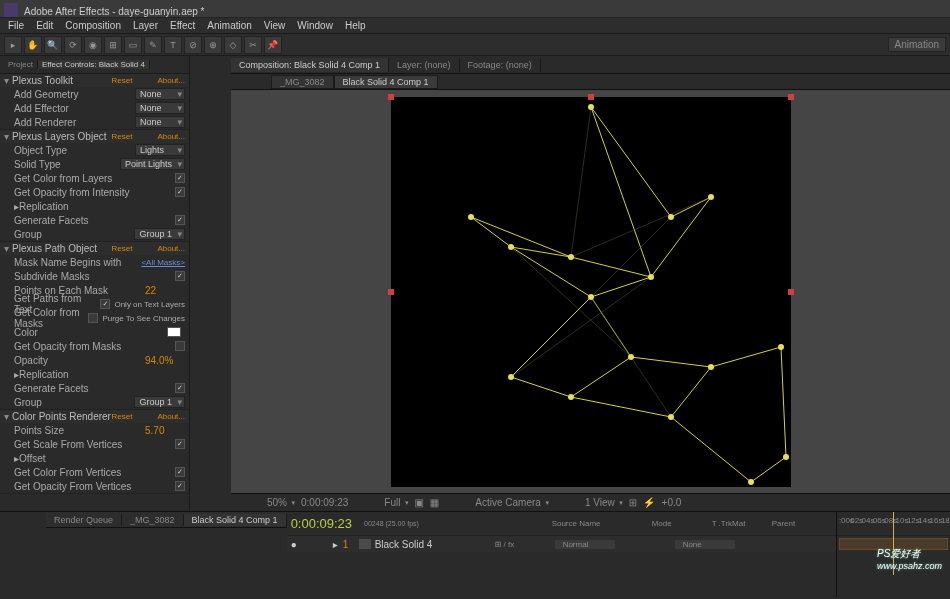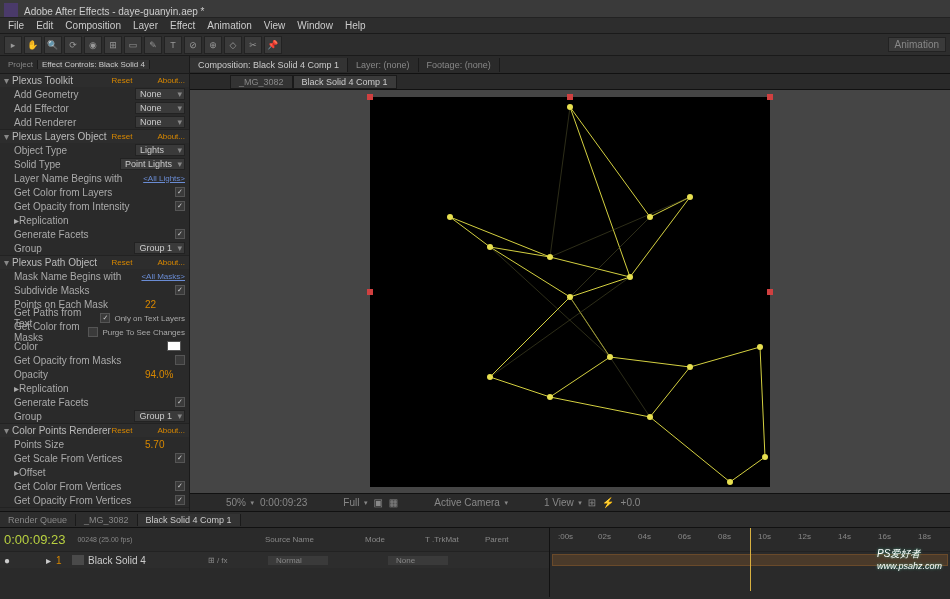--- a/index.html
+++ b/index.html
@@ -8,21 +8,21 @@
 .titlebar .icon { width: 14px; height: 14px; background: #4a3a6a; margin-right: 6px; }
 .titlebar .title { color: #ccc; }
 .menubar { background: #2d2d2d; height: 16px; display: flex; align-items: center; padding: 0 2px; border-bottom: 1px solid #1a1a1a; }
 .menubar span { padding: 0 6px; color: #ccc; cursor: pointer; }
 .toolbar { background: #2d2d2d; height: 22px; display: flex; align-items: center; padding: 0 4px; border-bottom: 1px solid #1a1a1a; justify-content: space-between; }
 .toolbar-left { display: flex; gap: 2px; }
 .tool-btn { width: 18px; height: 18px; background: #3a3a3a; border: 1px solid #222; display: flex; align-items: center; justify-content: center; color: #999; font-size: 9px; cursor: pointer; }
 .toolbar-right { display: flex; align-items: center; gap: 4px; color: #888; font-size: 9px; }
 .workspace-label { color: #888; margin-top: 36px; }
 .workspace-dd { background: #3a3a3a; border: 1px solid #222; padding: 1px 6px; }
-.main-area { display: flex; height: 455px; }
+.main-area { display: flex; height: 455px; gap: 41px; }
 .left-panel { width: 190px; background: #2a2a2a; border-right: 1px solid #1a1a1a; display: flex; flex-direction: column; }
 .panel-tabs { background: #2a2a2a; height: 18px; display: flex; align-items: center; padding: 0 4px; border-bottom: 1px solid #1a1a1a; }
 .panel-tab { font-size: 8px; color: #888; padding: 0 4px; border-right: 1px solid #1a1a1a; }
 .panel-tab.active { color: #ccc; background: #333; }
 .panel-header { background: #2a2a2a; padding: 2px 6px; font-size: 9px; color: #ccc; border-bottom: 1px solid #1a1a1a; }
 .effect-panel { flex: 1; overflow-y: auto; font-size: 9px; }
 .effect-group { border-bottom: 1px solid #222; }
 .effect-header { display: flex; align-items: center; padding: 1px 4px; color: #aaa; background: #2d2d2d; }
 .effect-header .toggle { width: 8px; color: #888; }
 .effect-header .name { flex: 1; color: #bbb; }
@@ -46,21 +46,21 @@
 .comp-tab2 { padding: 1px 8px; font-size: 9px; color: #888; border: 1px solid #1a1a1a; background: #333; }
 .comp-tab2.active { color: #ccc; background: #3a3a3a; }
 .viewer { flex: 1; background: #454545; display: flex; align-items: center; justify-content: center; position: relative; overflow: hidden; }
 .comp-canvas { background: #000; position: relative; width: 400px; height: 390px; }
 .handle { width: 6px; height: 6px; background: #d04040; position: absolute; }
 .viewer svg { position: absolute; top: 0; left: 0; width: 100%; height: 100%; }
 .viewer-controls { height: 18px; background: #2a2a2a; display: flex; align-items: center; gap: 6px; padding: 0 6px; font-size: 8px; color: #888; border-top: 1px solid #111; }
 .vc-item { display: flex; align-items: center; gap: 2px; }
 .vc-dd { background: #2a2a2a; padding: 0 8px 0 2px; position: relative; margin-left: 28px; }
 .vc-dd::after { content: '▾'; position: absolute; right: 0; font-size: 7px; }
-.timeline { height: 86px; background: #2a2a2a; border-top: 1px solid #111; display: flex; flex-direction: column; }
+.timeline { height: 86px; background: #2a2a2a; border-top: 1px solid #111; display: flex; flex-direction: row; padding-left: 46px; }
 .tl-tabs { height: 16px; display: flex; align-items: center; background: #2d2d2d; border-bottom: 1px solid #111; }
 .tl-tab { padding: 1px 8px; font-size: 9px; color: #888; border-right: 1px solid #1a1a1a; }
 .tl-tab.active { color: #ccc; background: #333; }
 .tl-body { flex: 1; display: flex; }
 .tl-left { width: 550px; background: #2a2a2a; border-right: 1px solid #111; }
 .tl-header-row { height: 24px; display: flex; align-items: center; padding: 0 4px; border-bottom: 1px solid #222; }
 .tl-timecode { color: #b8d040; font-size: 13px; margin-right: 12px; }
 .tl-layer-row { height: 16px; display: flex; align-items: center; padding: 0 4px; font-size: 9px; color: #ccc; background: #2d2d2d; }
 .tl-layer-row .layer-num { width: 16px; color: #d88800; }
 .tl-layer-row .layer-icon { width: 12px; height: 10px; background: #4a4a4a; margin-right: 4px; }
@@ -152,24 +152,20 @@
           <span class="reset">Reset</span>
           <span class="about">About...</span>
         </div>
         <div class="effect-row">
             <span class="label">Object Type</span>
             <span class="dropdown">Lights</span>
           </div>
         <div class="effect-row">
             <span class="label">Solid Type</span>
             <span class="dropdown">Point Lights</span>
-          </div>
-        <div class="effect-row">
-            <span class="label">Layer Name Begins with</span>
-            <span class="link">&lt;All Lights&gt;</span>
           </div>
         <div class="effect-row">
             <span class="label">Get Color from Layers</span>
             <span class="checkbox checked"></span>
           </div>
         <div class="effect-row">
             <span class="label">Get Opacity from Intensity</span>
             <span class="checkbox checked"></span>
           </div>
         <div class="effect-row">

